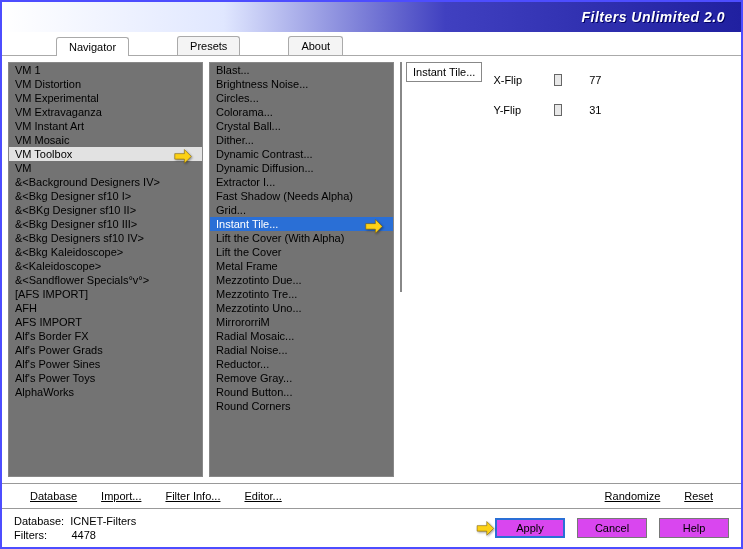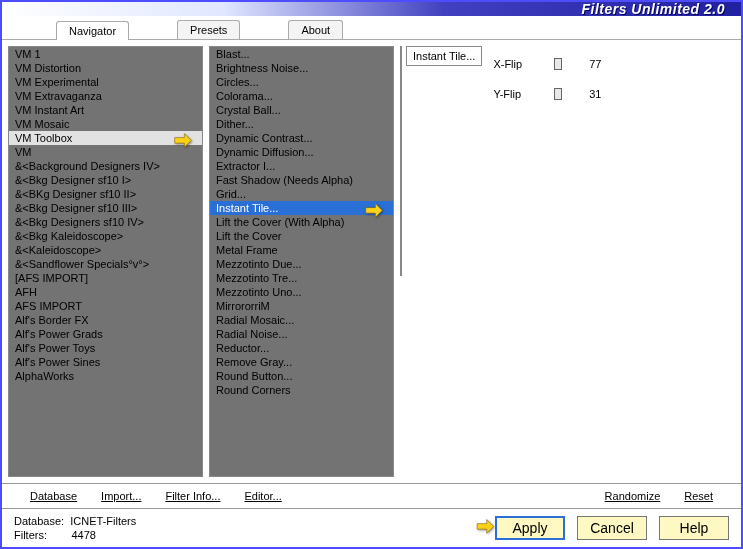--- a/index.html
+++ b/index.html
@@ -13,21 +13,21 @@
   .window {
     width: 743px;
     height: 549px;
     border: 2px solid #4d4dff;
     display: flex;
     flex-direction: column;
     background: #fff;
     position: relative;
   }
   .titlebar {
-    height: 14px;
+    height: 30px;
     background: linear-gradient(90deg, #ffffff 0%, #e0e7ff 30%, #4040c0 60%, #2020a0 100%);
     display: flex;
     justify-content: flex-end;
     align-items: center;
     padding-right: 16px;
   }
   .titlebar span {
     font-style: italic;
     font-weight: 700;
     color: #fff;
@@ -178,22 +178,22 @@
     padding:6px 12px;
     gap:12px;
     font-size:11px;
   }
   .status-left { display:flex; flex-direction:column; gap:2px; }
   .status-left span { white-space:nowrap; }
   .btn {
     min-width:70px;
     padding:3px 10px;
     border:1px solid #777;
-    background:#fef9c3;
-    font-size:14px;
+    background:#d946ef;
+    font-size:11px;
     cursor:pointer;
   }
   .btn.primary { border:1px solid #2a6fd6; box-shadow:0 0 0 1px #2a6fd6 inset;}
   .pointer-hand svg path.outline{
     fill:#fcd116; stroke:#7a5b00; stroke-width:0.8;
   }
 </style>
 </head>
 <body>
 
@@ -228,22 +228,22 @@
         <div class="li">&amp;&lt;Bkg Designer sf10 III&gt;</div>
         <div class="li">&amp;&lt;Bkg Designers sf10 IV&gt;</div>
         <div class="li">&amp;&lt;Bkg Kaleidoscope&gt;</div>
         <div class="li">&amp;&lt;Kaleidoscope&gt;</div>
         <div class="li">&amp;&lt;Sandflower Specials°v°&gt;</div>
         <div class="li">[AFS IMPORT]</div>
         <div class="li">AFH</div>
         <div class="li">AFS IMPORT</div>
         <div class="li">Alf's Border FX</div>
         <div class="li">Alf's Power Grads</div>
+        <div class="li">Alf's Power Sines</div>
         <div class="li">Alf's Power Toys</div>
-        <div class="li">Alf's Power Sines</div>
         <div class="li">AlphaWorks</div>
       </div>
 
     <div class="listbox mid-list" id="filter-list">
         <div class="li">Blast...</div>
         <div class="li">Brightness Noise...</div>
         <div class="li">Circles...</div>
         <div class="li">Colorama...</div>
         <div class="li">Crystal Ball...</div>
         <div class="li">Dither...</div>

